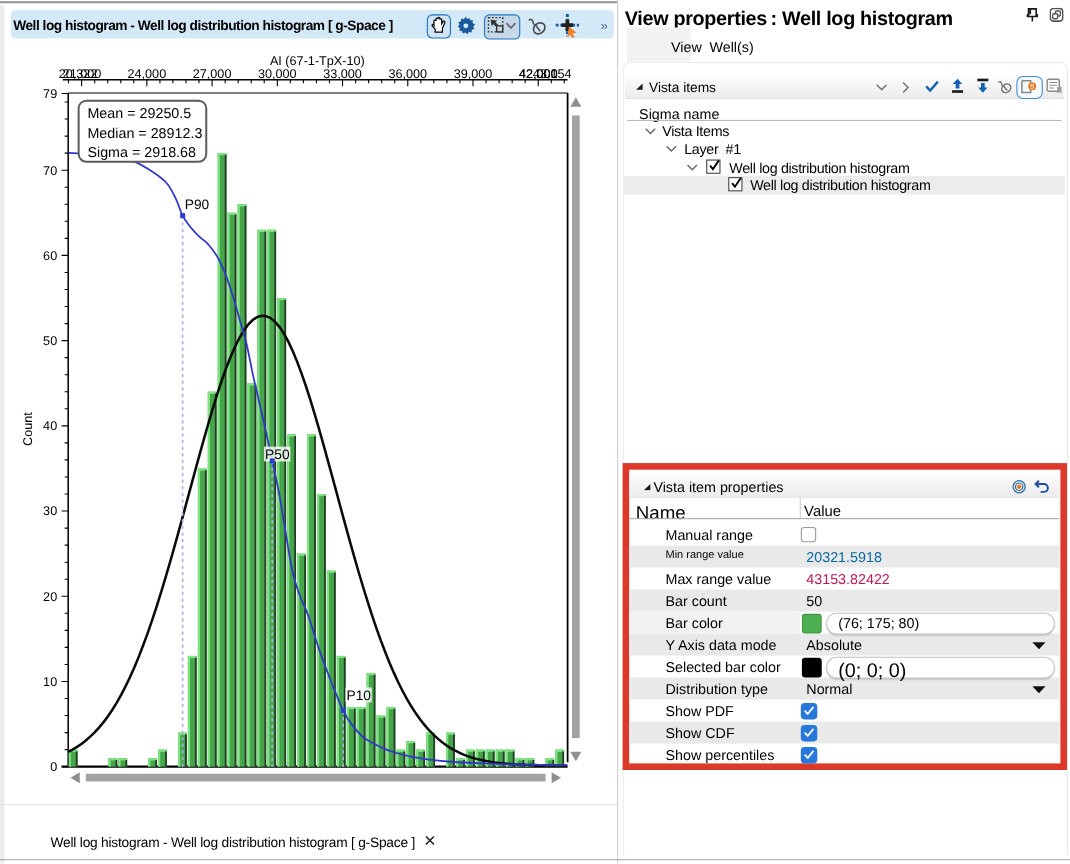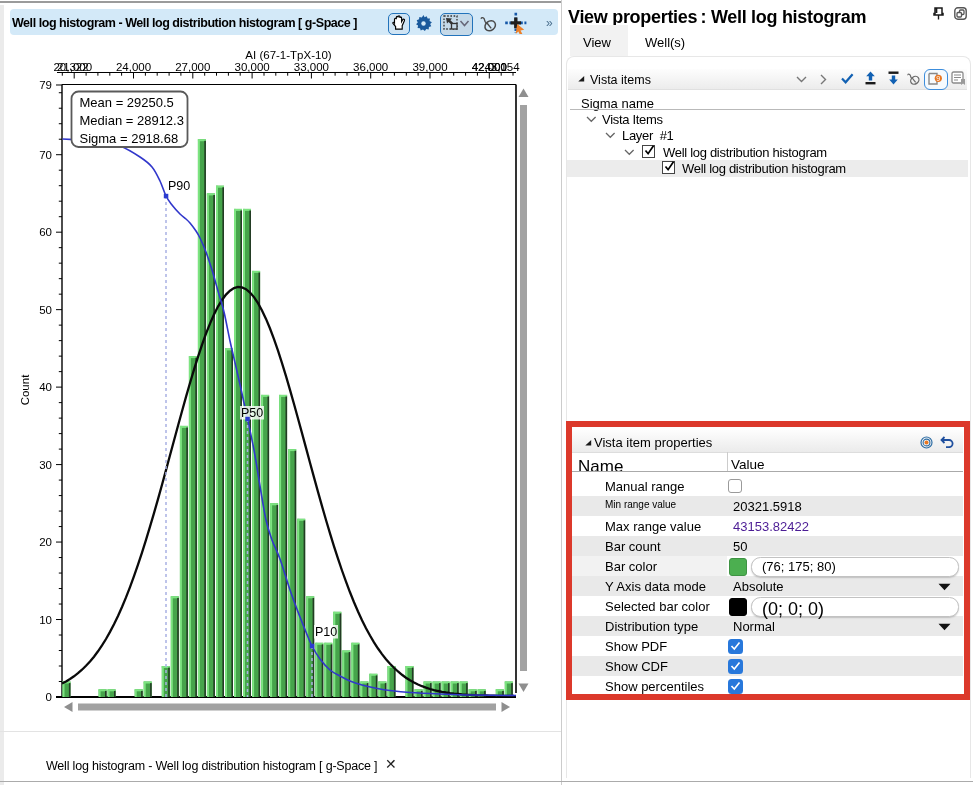--- a/index.html
+++ b/index.html
@@ -275,21 +275,21 @@
 <path d="M2 1 h7 v5.5 h1 v1.5 h-9 v-1.5 h1 z M3.6 1 v5" fill="none" stroke="#1a1a1a" stroke-width="1.5"></path>
 <line x1="5.5" y1="8" x2="5.5" y2="12.5" stroke="#1a1a1a" stroke-width="1.4"></line>
   </svg>
 <svg class="abs" style="left:954px;top:7px" width="13" height="13" viewBox="0 0 13 13">
 <rect x="0.8" y="0.8" width="11.4" height="11.4" rx="3" fill="none" stroke="#555" stroke-width="1.4"></rect>
 <rect x="5.5" y="3" width="4.5" height="4.5" rx="1" fill="none" stroke="#555" stroke-width="1.3"></rect>
 <rect x="3" y="5.5" width="4.5" height="4.5" rx="1" fill="#fff" stroke="#555" stroke-width="1.3"></rect>
   </svg>
 
 <div class="abs" style="left:570px;top:25px;width:58px;height:31px;background:#f2f2f2"></div>
-<div class="txt" style="left:583px;top:35px;font-size:13px">View</div>
+<div class="txt" style="left:610px;top:35px;font-size:13px">View</div>
 <div class="txt" style="left:645px;top:35px;font-size:13px">Well(s)</div>
 
 <div class="abs" style="left:566px;top:56px;width:403px;height:721px;border:1px solid #e7e7e7;border-radius:8px 8px 0 0;border-bottom:none"></div>
 
 <div class="abs" style="left:568px;top:69px;width:399px;height:20px;background:linear-gradient(#fdfdfd,#ececec);border-bottom:1px solid #e0e0e0"></div>
 <svg class="abs" style="left:577.5px;top:75.5px" width="7" height="6">
     <path d="M6.2 0 V5.6 H0.3 Z" fill="#1a1a1a"></path>
   </svg>
 <div class="txt" style="left:590px;top:73px;font-size:12.5px">Vista items</div>
 <svg class="abs" style="left:796px;top:76px" width="11" height="7">
@@ -372,23 +372,23 @@
 <div class="abs" style="left:572px;top:471px;width:391px;height:1px;background:#aaa"></div>
 <div class="abs" style="left:572px;top:496px;width:391px;height:20px;background:#e9e9e9"></div>
 <div class="abs" style="left:572px;top:536px;width:391px;height:20px;background:#e9e9e9"></div>
 <div class="abs" style="left:572px;top:576px;width:391px;height:20px;background:#e9e9e9"></div>
 <div class="abs" style="left:572px;top:616px;width:391px;height:20px;background:#e9e9e9"></div>
 <div class="abs" style="left:572px;top:656px;width:391px;height:20px;background:#e9e9e9"></div>
 <div class="abs" style="left:572px;top:556px;width:155px;height:20px;background:#f2f2f2"></div>
 <div class="txt" style="left:605px;top:479px;font-size:13px">Manual range</div>
 <div class="abs" style="left:728px;top:478.5px;width:12px;height:12px;background:#fff;border:1.8px solid #9a9a9a;border-radius:3px"></div>
 <div class="txt" style="left:605px;top:499px;font-size:10px">Min range value</div>
-<div class="txt" style="left:733px;top:499px;font-size:13px;color:#000000">20321.5918</div>
+<div class="txt" style="left:733px;top:499px;font-size:13px;color:#0369a1">20321.5918</div>
 <div class="txt" style="left:605px;top:519px;font-size:13px">Max range value</div>
-<div class="txt" style="left:733px;top:519px;font-size:13px;color:#4c1d95">43153.82422</div>
+<div class="txt" style="left:733px;top:519px;font-size:13px;color:#be185d">43153.82422</div>
 <div class="txt" style="left:605px;top:539px;font-size:13px">Bar count</div>
 <div class="txt" style="left:733px;top:539px;font-size:13px;color:#000">50</div>
 <div class="txt" style="left:605px;top:559px;font-size:13px">Bar color</div>
 <div class="abs" style="left:729px;top:557.5px;width:16px;height:16px;background:#4caf50;border:1px solid #3f9344;border-radius:3px"></div>
 <div class="abs" style="left:751px;top:556.5px;width:206px;height:18px;background:#fff;border:1px solid #c2c2c2;border-radius:9.5px;box-shadow:0 1px 1.5px rgba(0,0,0,0.18)"></div>
 <div class="txt" style="left:762px;top:559px;font-size:13px">(76; 175; 80)</div>
 <div class="txt" style="left:605px;top:579px;font-size:13px">Y Axis data mode</div>
 <div class="txt" style="left:733px;top:579px;font-size:13px;color:#000">Absolute</div>
 <svg class="abs" style="left:938px;top:583px" width="13" height="8">
     <path d="M0.5 0.8 h12 l-6 6.4 z" fill="#111"></path>

